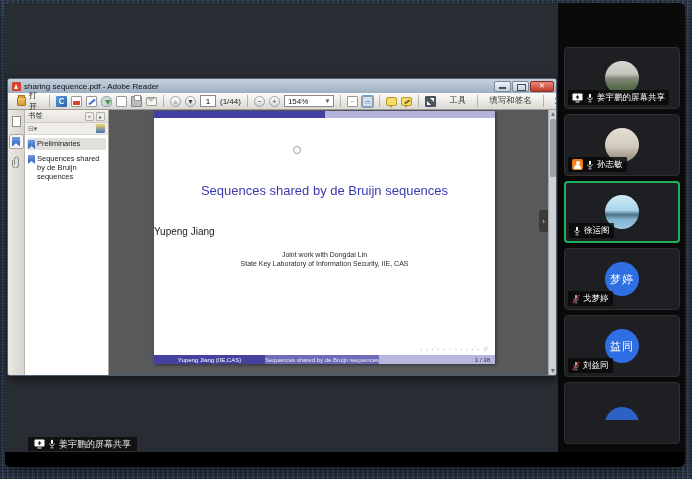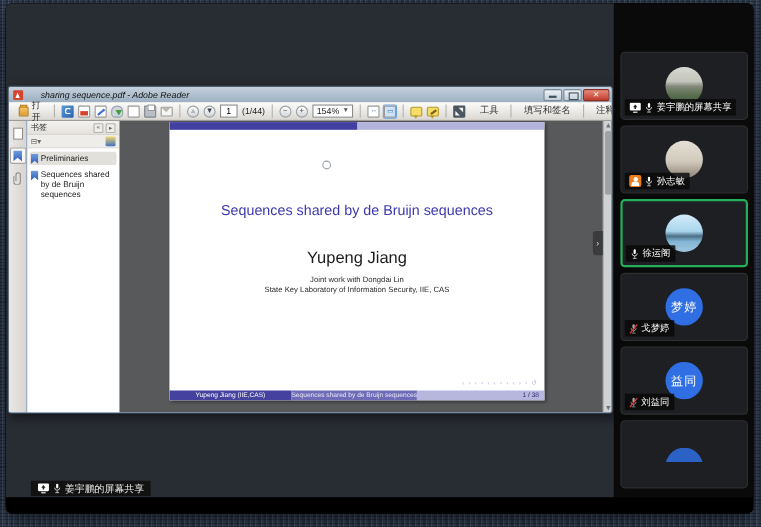--- a/index.html
+++ b/index.html
@@ -75,21 +75,21 @@
     background:#d6d3ce; border:1px solid #51606e; border-radius:3px;
     box-shadow:2px 3px 10px rgba(0,0,0,.55); overflow:hidden;
     display:flex; flex-direction:column;
   }
   .rw-titlebar{
     height:14px; background:linear-gradient(#c6d1dd,#9cafc1);
     display:flex; align-items:center; padding:0 2px 0 4px; flex:none;
   }
   .pdficon{ width:9px; height:9px; background:#d6432f; border-radius:1px; position:relative; flex:none; }
   .pdficon::before{ content:""; position:absolute; left:2px; top:2px; border-left:2.5px solid transparent; border-right:2.5px solid transparent; border-bottom:5px solid #fff; }
-  .rw-title{ font-size:8px; color:#111; margin-left:16px; white-space:nowrap;font-style:italic; }
+  .rw-title{ font-size:8px; color:#111; margin-left:3px; white-space:nowrap; }
   .rw-winbtns{ margin-left:auto; display:flex; gap:1px; }
   .wbtn{ width:17px; height:11px; border:1px solid #7b8b99; border-radius:2px;
     background:linear-gradient(#eef3f7,#c3cfda); position:relative; }
   .wbtn.close{ width:24px; background:linear-gradient(#e98a77,#c23b2e); border-color:#8c2c20; }
   .wbtn.min::after{ content:""; position:absolute; left:4px; bottom:2px; width:7px; height:2px; background:#44505b; }
   .wbtn.max::after{ content:""; position:absolute; left:4px; top:2.5px; width:7px; height:5px; border:1.5px solid #44505b; }
   .wbtn.close::after{ content:"\2715"; position:absolute; left:0; right:0; top:0.5px; text-align:center; font-size:7px; color:#fff; }
 
   .rw-menubar{
     height:11px; background:#f1efec; border-bottom:1px solid #dad7d2;
@@ -115,21 +115,21 @@
   .icn-cloud::after{ content:""; position:absolute; left:2.5px; top:3px; border-left:3px solid transparent; border-right:3px solid transparent; border-top:5px solid #3da03d; }
   .icn-doc{ background:#fff; border:1px solid #999; }
   .icn-print{ background:#b9bec3; border:1px solid #7e868d; }
   .icn-print::before{ content:""; position:absolute; top:-2px; left:2px; width:5px; height:4px; background:#fff; border:1px solid #999; }
   .icn-mail{ background:#f6f6f3; border:1px solid #999; height:9px; margin-top:1px; }
   .icn-mail::after{ content:""; position:absolute; left:0; top:0; border-left:4.5px solid transparent; border-right:4.5px solid transparent; border-top:4px solid #b9b6ae; }
   .rbtn{ width:11px; height:11px; border-radius:50%; background:linear-gradient(#ffffff,#d2d5d8); border:1px solid #9aa0a5;
     display:flex; align-items:center; justify-content:center; font-size:7px; color:#3f4851; flex:none; }
   .rbtn.disabled{ color:#b3b8bc; }
   .pageinput{ width:16px; height:12px; border:1px solid #8a8a8a; background:#fff; font-size:8px; text-align:center; font-family:inherit; padding:0; }
-  .zoombox{ display:flex; align-items:center; gap:3px; border:1px solid #8a8a8a; background:#fff; height:12px; padding:0 3px; font-size:8px; }
+  .zoombox{ display:flex; align-items:center; gap:16px; border:1px solid #8a8a8a; background:#fff; height:12px; padding:0 3px; font-size:8px; }
   .zoombox .caret{ font-size:6px; color:#555; }
   .icn-fit{ background:#fff; border:1px solid #999; display:flex; align-items:center; justify-content:center; font-size:6px; color:#3f66b0; }
   .icn-fit.selected{ outline:1px solid #6da2dd; background:#cfe3f7; }
   .icn-bubble{ background:#f7dc6a; border:1px solid #b59a27; border-radius:2px; height:9px; margin-top:1px; }
   .icn-bubble::after{ content:""; position:absolute; bottom:-3px; left:2px; border-left:2px solid transparent; border-right:2px solid transparent; border-top:3px solid #b59a27; }
   .icn-bubble.pen::before{ content:""; position:absolute; top:2.5px; left:1.5px; width:6px; height:1.5px; background:#7a6510; transform:rotate(-35deg); }
   .icn-fullscreen{ background:#4a5560; }
   .icn-fullscreen::before{ content:""; position:absolute; left:2px; bottom:2px; border-left:4px solid #fff; border-top:4px solid transparent; }
   .icn-fullscreen::after{ content:""; position:absolute; right:2px; top:2px; border-right:4px solid #fff; border-bottom:4px solid transparent; }
   .tb-spacer{ flex:1; }
@@ -192,21 +192,21 @@
   
   .slide{
     position:absolute; left:45px; top:1px; width:341px; height:253px; background:#fff;
     box-shadow:1px 1px 3px rgba(0,0,0,.45); overflow:hidden;
   }
   .slide-headbar{ position:absolute; top:0; left:0; right:0; height:7px; display:flex; }
   .slide-headbar .seg-dark{ width:50%; background:#423fa3; }
   .slide-headbar .seg-light{ width:50%; background:#b4b3dc; }
   .slide-logo{ position:absolute; left:139px; top:35px; width:8px; height:8px; border:1.5px solid #9aa0a6; border-radius:50%; }
   .slide-title{ position:absolute; top:72px; left:0; right:0; text-align:center; font-size:13px; color:#3c39ae; }
-  .slide-author{ position:absolute; top:115px; left:0; right:0; text-align:center; font-size:15px; color:#1c1c1c; }
+  .slide-author{ position:absolute; top:115px; left:0; right:0; font-size:10px; color:#1c1c1c; }
   .slide-sub1{ position:absolute; top:140px; left:0; right:0; text-align:center; font-size:7px; color:#2a2a2a; }
   .slide-sub2{ position:absolute; top:149px; left:0; right:0; text-align:center; font-size:7px; color:#2a2a2a; }
   .slide-nav{ position:absolute; bottom:12px; right:6px; font-size:6px; color:#b9b8dc; letter-spacing:1px; }
   .slide-footer{ position:absolute; bottom:0; left:0; right:0; height:9px; display:flex; font-size:6px; color:#fff; }
   .slide-footer .f1{ flex:1; background:#45429f; display:flex; align-items:center; justify-content:center; white-space:nowrap; }
   .slide-footer .f2{ flex:1; background:#6f6cb7; display:flex; align-items:center; justify-content:center; color:#e8e7f5; white-space:nowrap; }
   .slide-footer .f3{ flex:1; background:#b7b6dd; display:flex; align-items:center; justify-content:flex-end; color:#2c2a6e; padding-right:5px; }
 </style>
 </head>
 <body>

